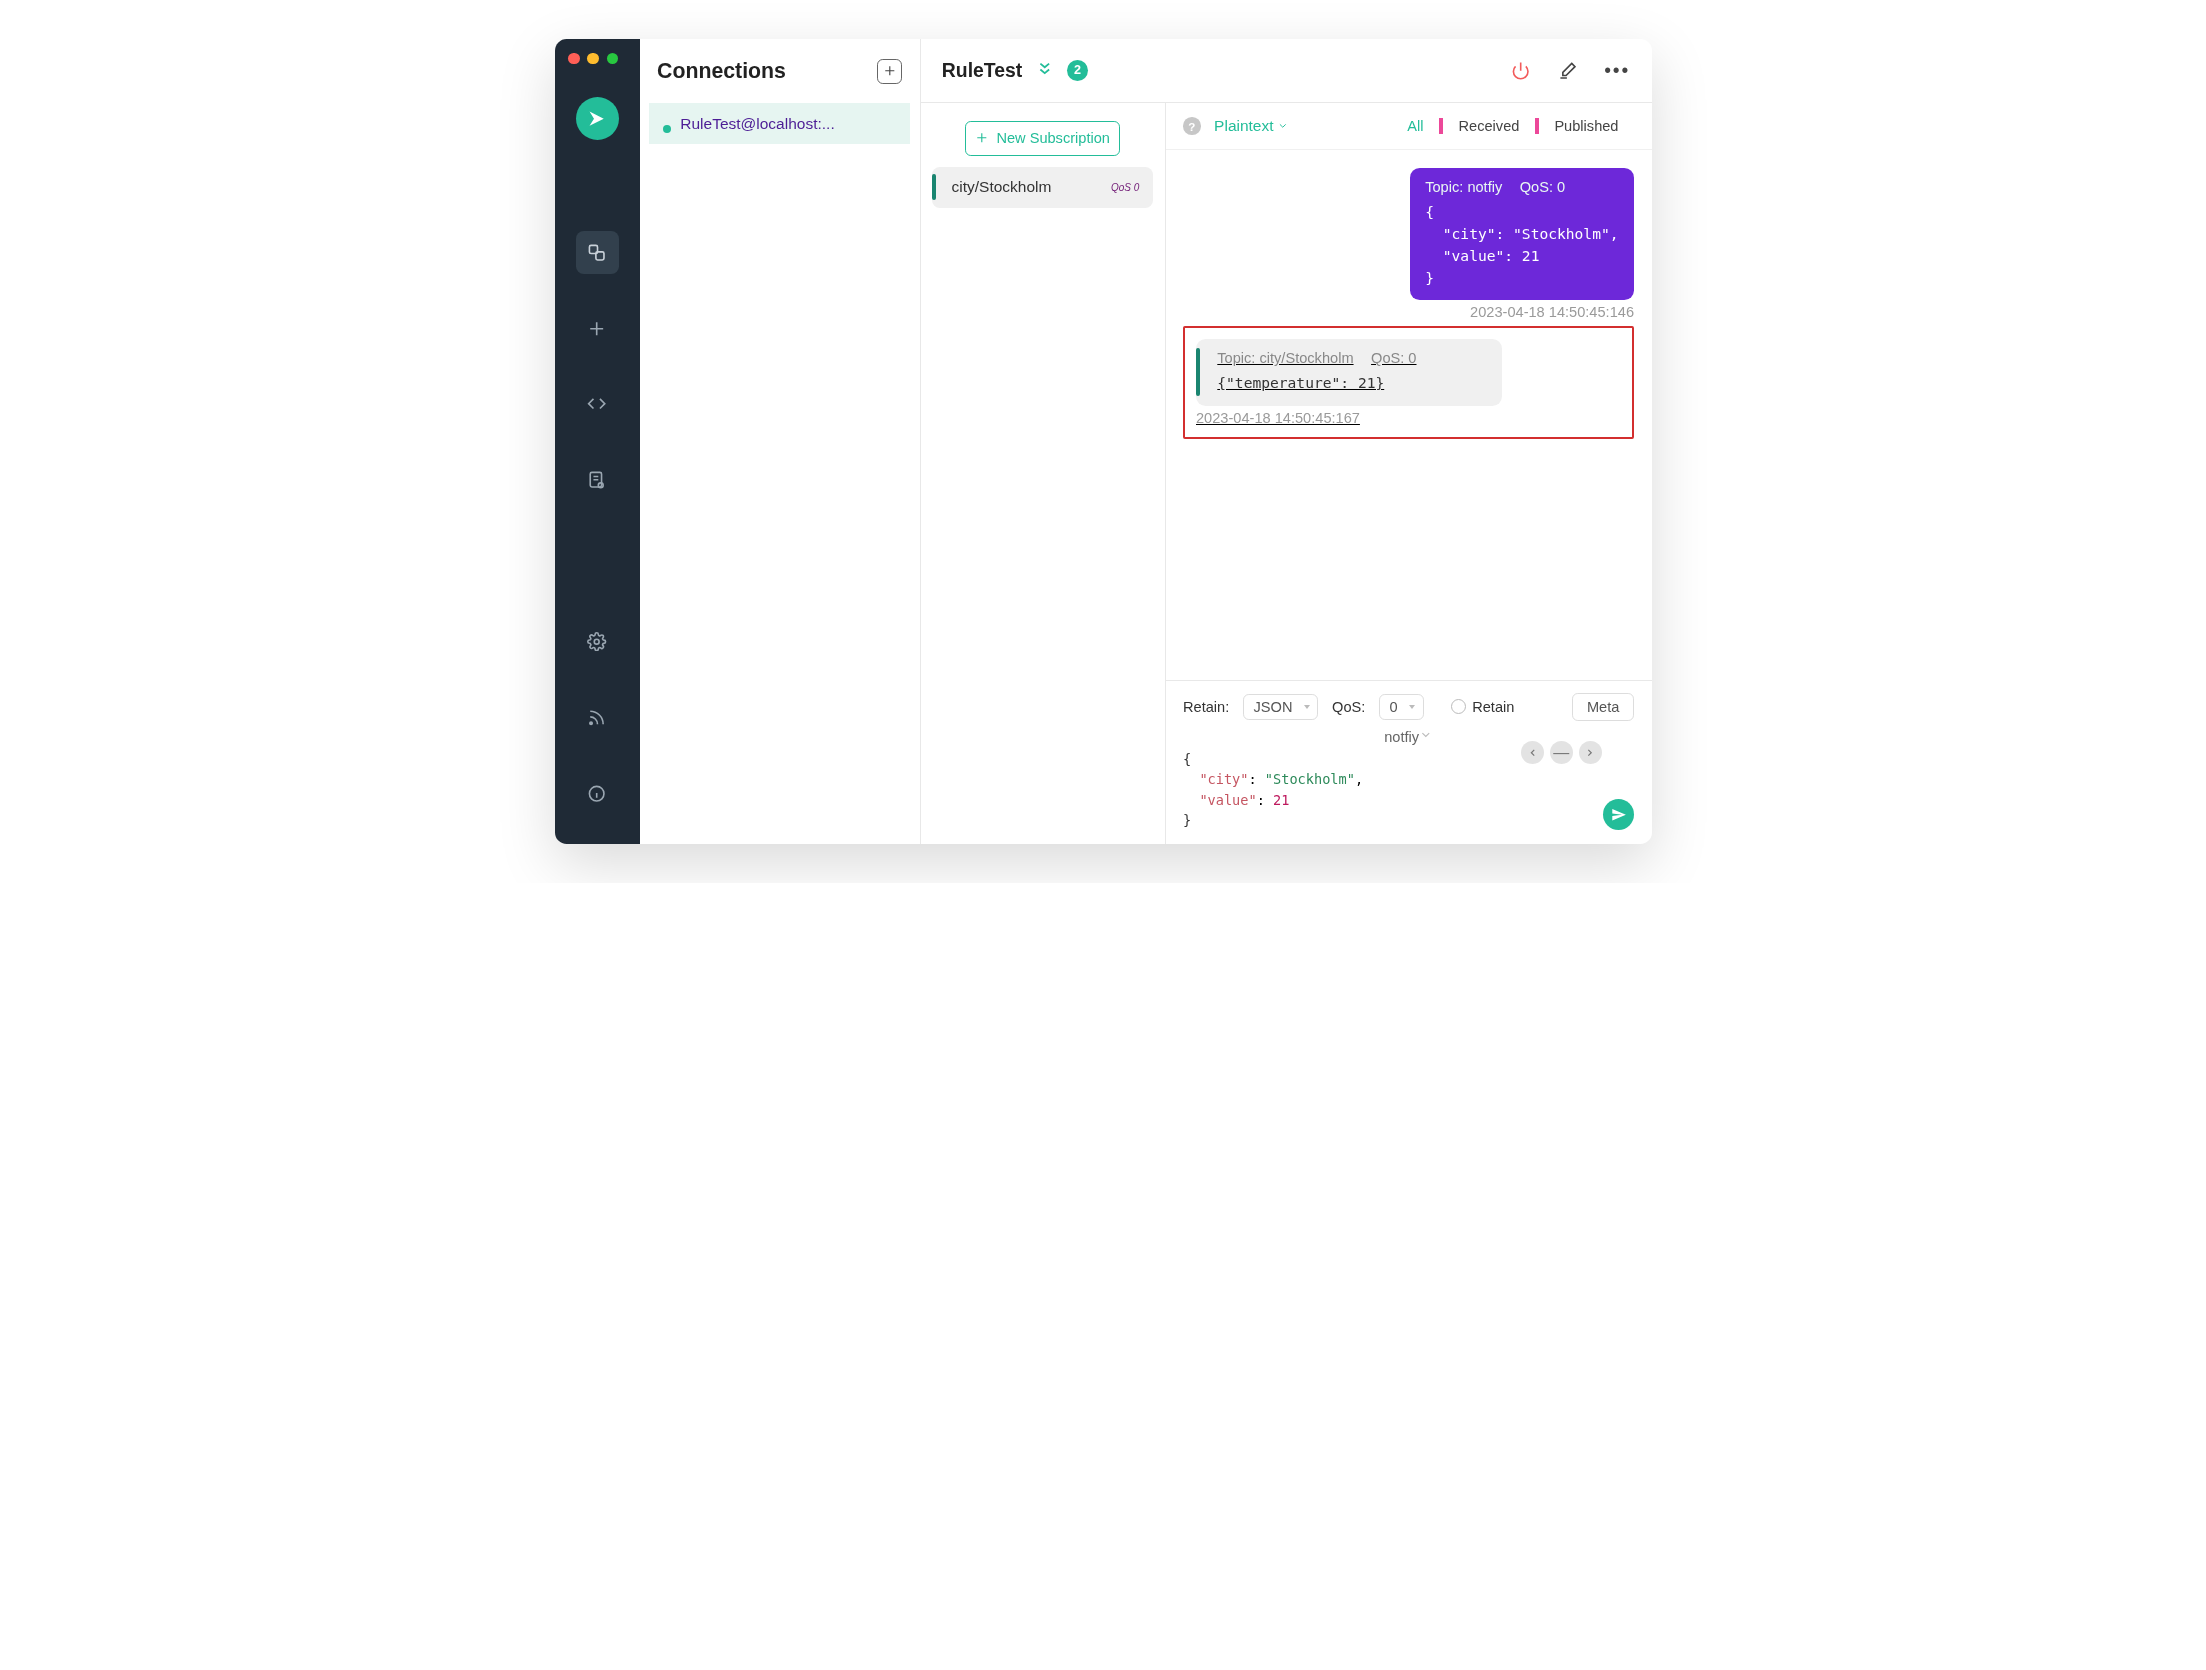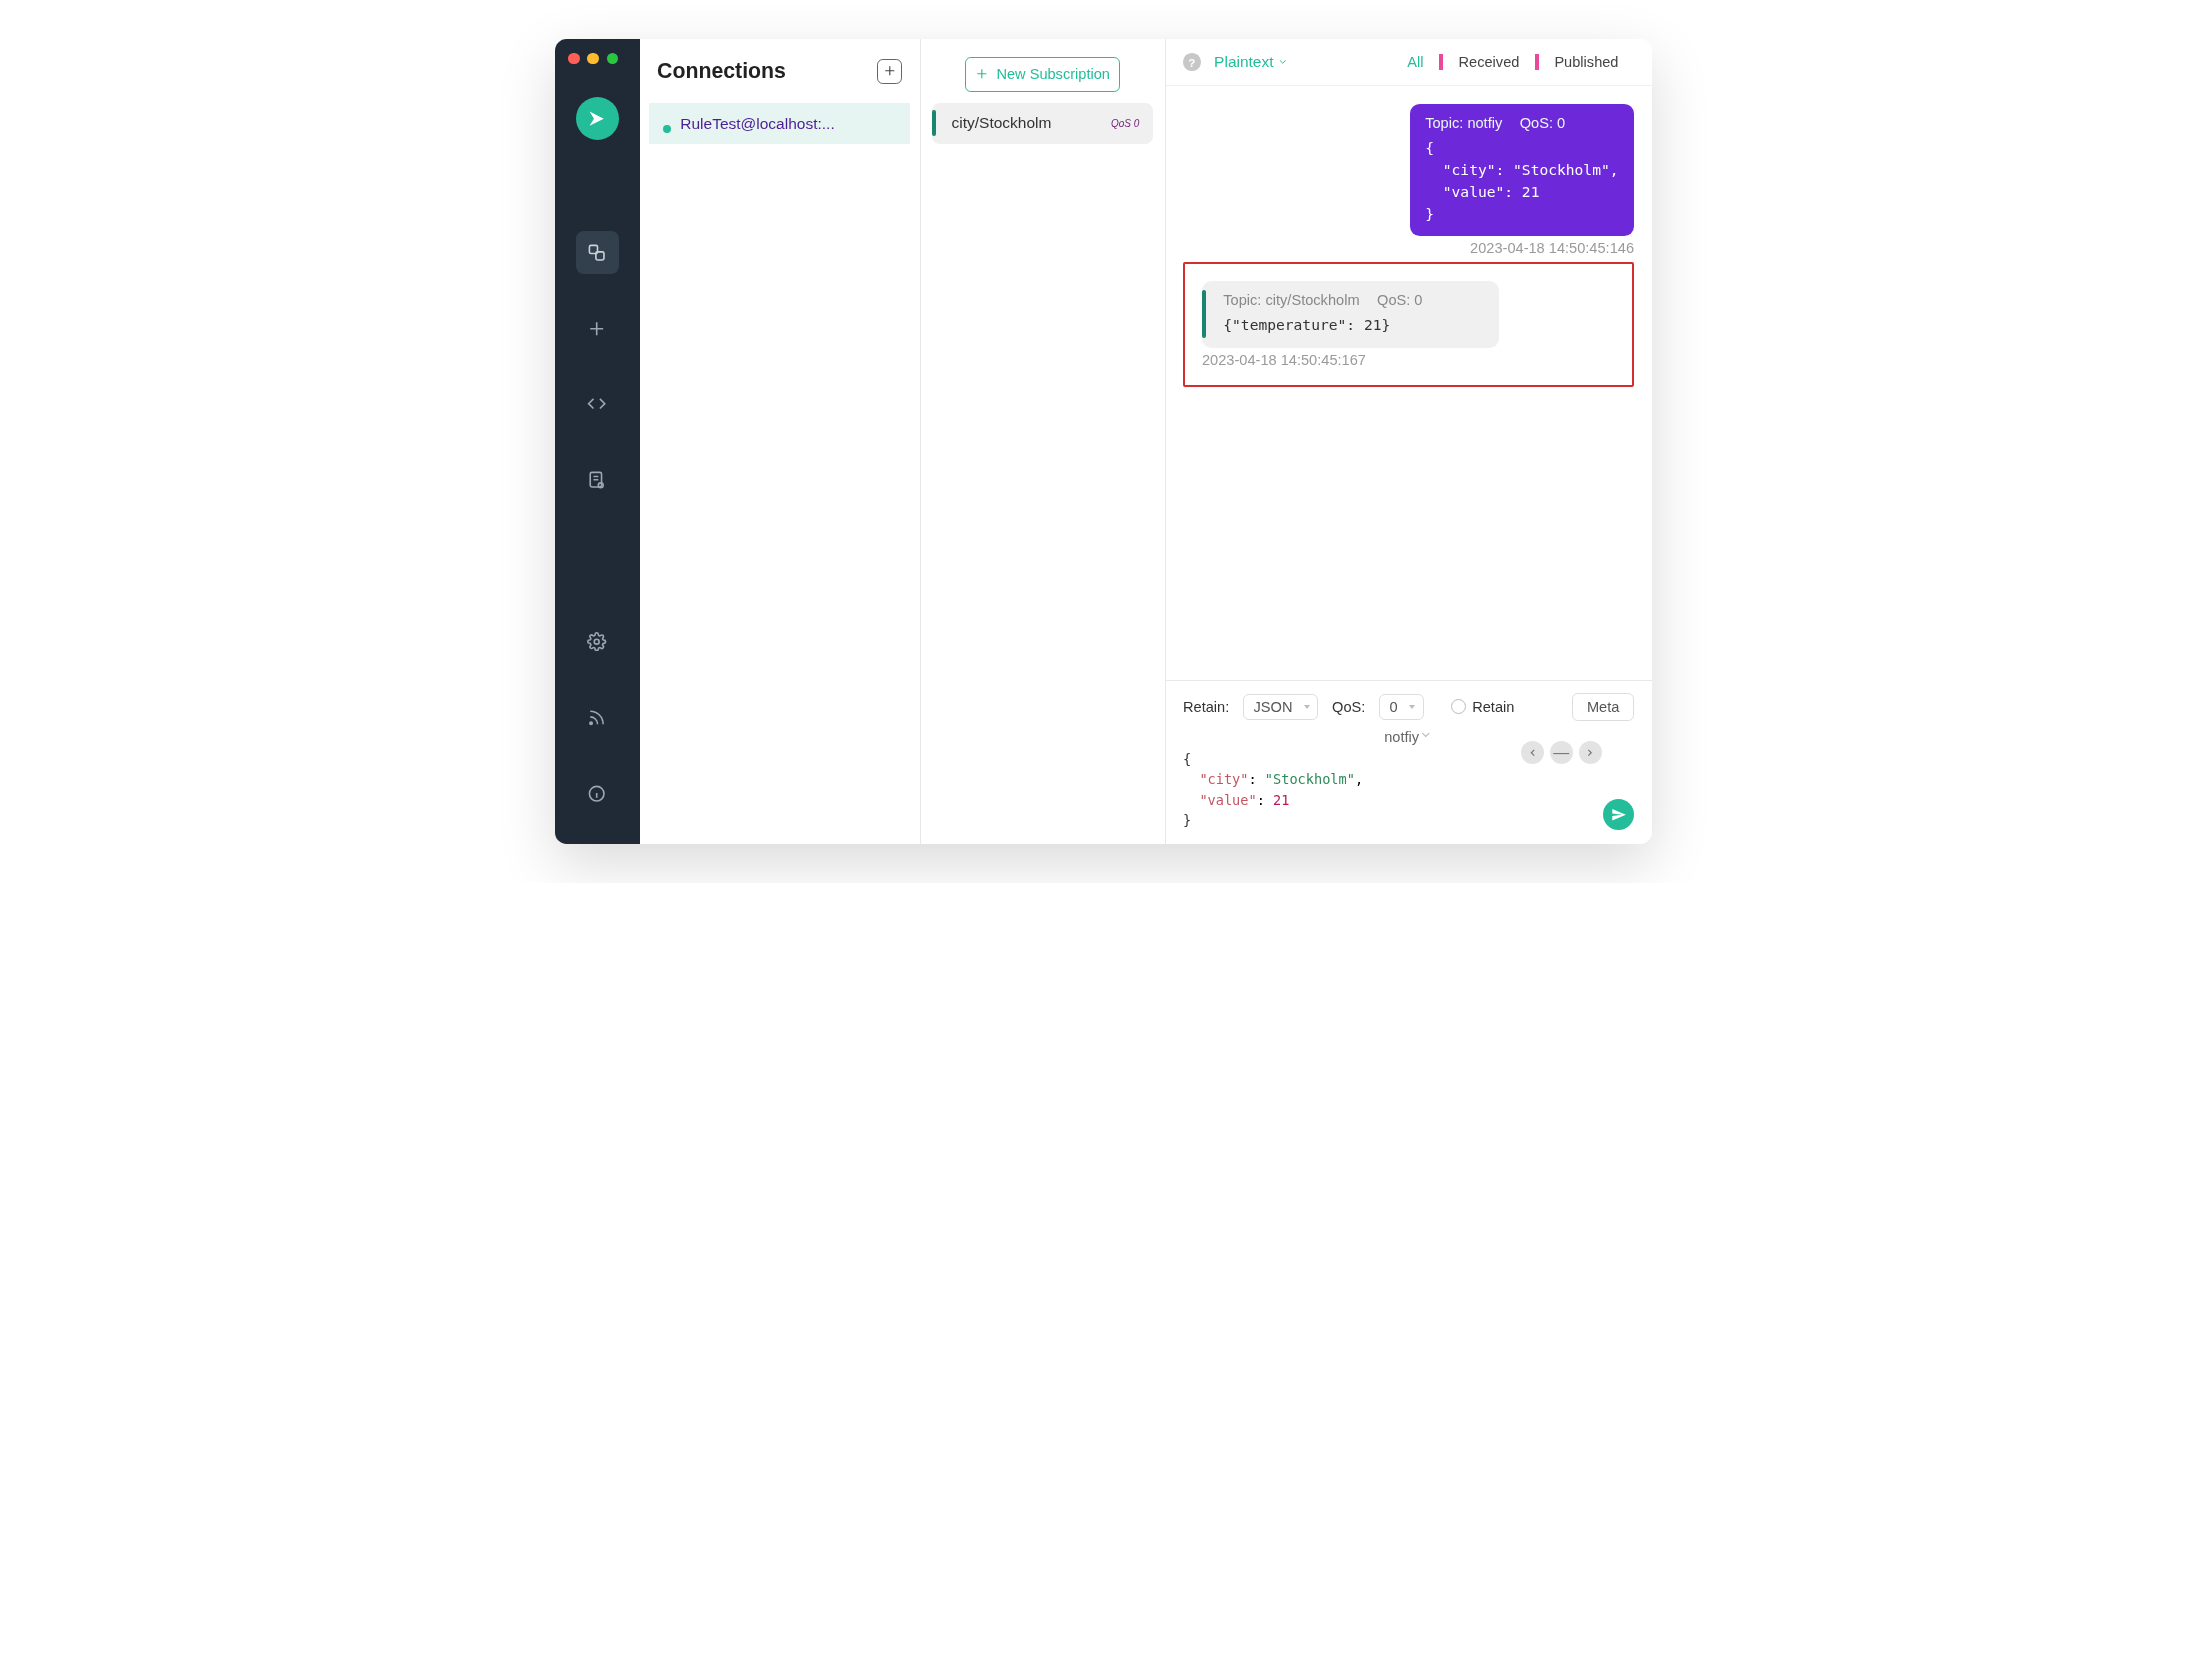--- a/index.html
+++ b/index.html
@@ -147,21 +147,21 @@
   background: #1a8570; border-radius: 1.9px;
 }
 .msg-meta { display: flex; gap: 17.5px; margin-bottom: 5.8px; }
 .msg-bubble.sent .msg-meta { color: #e9f8f3; }
 .msg-bubble.recv .msg-meta { color: #888; margin-left: 5.8px; }
 .msg-payload {
   font-family: "Menlo", "Consolas", monospace; white-space: pre; line-height: 1.5;
 }
 .msg-bubble.recv .msg-payload { margin-left: 5.8px; color: #333; }
 .msg-time { color: #9a9a9a; font-size: 14.6px; }
-.recv-wrap { border: 2.9px solid #d32f2f; padding: 17px; border-radius: 1.9px; display: inline-block; }
+.recv-wrap { border: 2.9px solid #d32f2f; padding: 11px; border-radius: 1.9px; display: inline-block; text-decoration: underline; }
 
 
 .composer {
   border-top: 1px solid #e8e8e8; padding: 11.6px 17.5px 13.6px; position: relative;
 }
 .composer-row1 { display: flex; align-items: center; gap: 13.6px; font-size: 14.6px; color: #333; }
 .sel {
   border: 1px solid #ddd; border-radius: 5.8px; padding: 3.9px 25px 3.9px 9.7px;
   position: relative; color: #555; cursor: pointer; min-width: 58px;
 }
@@ -272,20 +272,42 @@
           </svg>
       </div>
     </div>
     <div class="conn-item">
       <span class="conn-dot"></span>
       <span>RuleTest@localhost:...</span>
     </div>
   </div>
 
   <div class="main">
+    <div class="main-header">
+      <span class="main-title">RuleTest</span>
+      <span class="collapse-icon">
+        <svg width="17.5" height="17.5" viewBox="0 0 24 24" fill="none" stroke="currentColor" stroke-width="2.5">
+            <path d="M6 5l6 5 6-5M6 13l6 5 6-5"></path>
+          </svg>
+      </span>
+      <span class="count-badge">2</span>
+      <span class="spacer"></span>
+      <span class="hdr-icon power">
+        <svg width="19.4" height="19.4" viewBox="0 0 24 24" fill="none" stroke="currentColor" stroke-width="2">
+            <path d="M18.36 6.64a9 9 0 1 1-12.73 0M12 2v10"></path>
+          </svg>
+      </span>
+      <span class="hdr-icon edit">
+        <svg width="19.4" height="19.4" viewBox="0 0 24 24" fill="none" stroke="currentColor" stroke-width="2">
+            <path d="M17 3l4 4-11 11H6v-4z"></path>
+            <path d="M3 21h8"></path>
+          </svg>
+      </span>
+      <span class="hdr-icon more">•••</span>
+    </div>
 
     <div class="main-body">
 
       <div class="subs">
         <div class="new-sub-btn">
           <svg width="13.6" height="13.6" viewBox="0 0 24 24" fill="none" stroke="currentColor" stroke-width="2">
               <path d="M12 4v16M4 12h16"></path>
             </svg>
           <span>New Subscription</span>
         </div>

